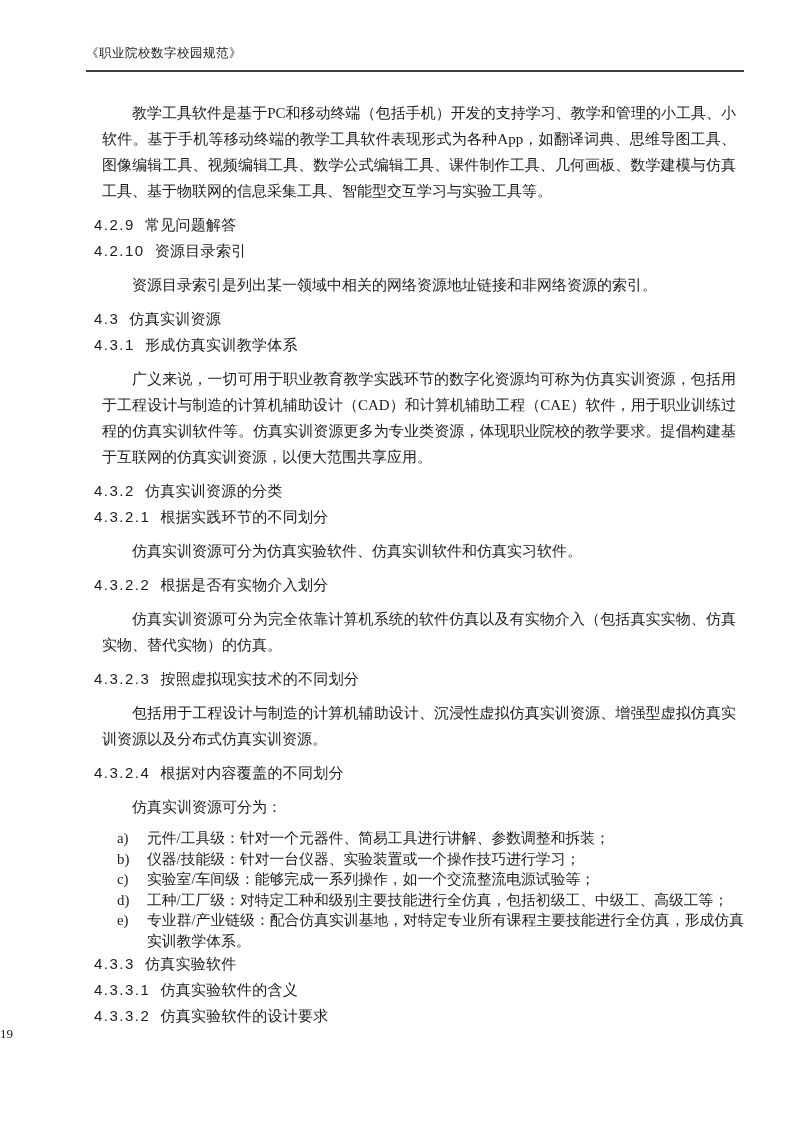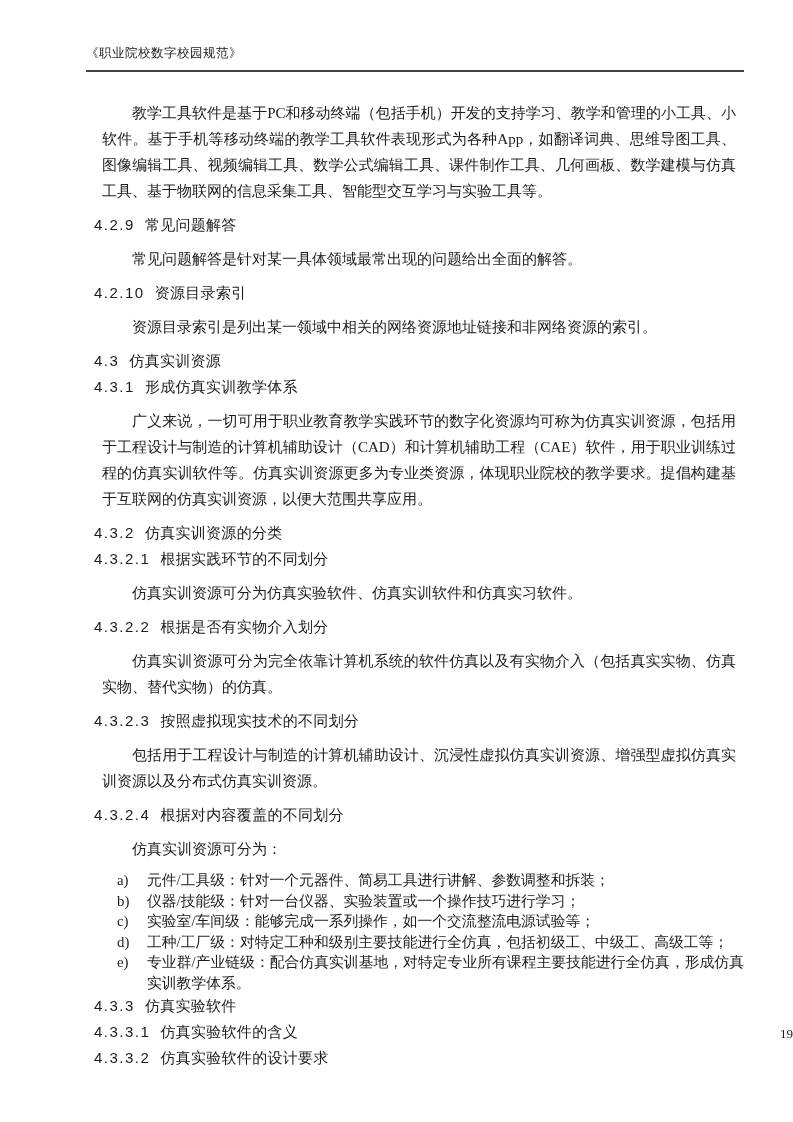--- a/index.html
+++ b/index.html
@@ -48,40 +48,39 @@
     font-size: 14.8px;
     line-height: 20.5px;
     align-items: flex-start;
   }
   .li-marker { flex: 0 0 30px; }
   .li-text { flex: 1 1 auto; text-align: justify; }
   .page-footer {
     position: absolute;
     left: 0; top: 1026px;
     width: 793px;
-    text-align: right;
+    text-align: left;
     font-size: 13px;
     line-height: 16px;
   }
 </style>
 </head>
 <body>
 
 <div class="doc-page">
 
   <header class="page-header">
     <span>《职业院校数字校园规范》</span>
   </header>
 
   <main class="doc-body">
 
     <p class="para">教学工具软件是基于PC和移动终端（包括手机）开发的支持学习、教学和管理的小工具、小软件。基于手机等移动终端的教学工具软件表现形式为各种App，如翻译词典、思维导图工具、图像编辑工具、视频编辑工具、数学公式编辑工具、课件制作工具、几何画板、数学建模与仿真工具、基于物联网的信息采集工具、智能型交互学习与实验工具等。</p>
 
     <h2 class="heading"><span class="h-num">4.2.9</span><span class="h-title">常见问题解答</span></h2>
-    <p class="para">常见问题解答是针对某一具体领域最常出现的问题给出全面的解答。</p>
 
     <h2 class="heading"><span class="h-num">4.2.10</span><span class="h-title">资源目录索引</span></h2>
     <p class="para">资源目录索引是列出某一领域中相关的网络资源地址链接和非网络资源的索引。</p>
 
     <h2 class="heading"><span class="h-num">4.3</span><span class="h-title">仿真实训资源</span></h2>
 
     <h2 class="heading"><span class="h-num">4.3.1</span><span class="h-title">形成仿真实训教学体系</span></h2>
     <p class="para">广义来说，一切可用于职业教育教学实践环节的数字化资源均可称为仿真实训资源，包括用于工程设计与制造的计算机辅助设计（CAD）和计算机辅助工程（CAE）软件，用于职业训练过程的仿真实训软件等。仿真实训资源更多为专业类资源，体现职业院校的教学要求。提倡构建基于互联网的仿真实训资源，以便大范围共享应用。</p>
 
     <h2 class="heading"><span class="h-num">4.3.2</span><span class="h-title">仿真实训资源的分类</span></h2>

